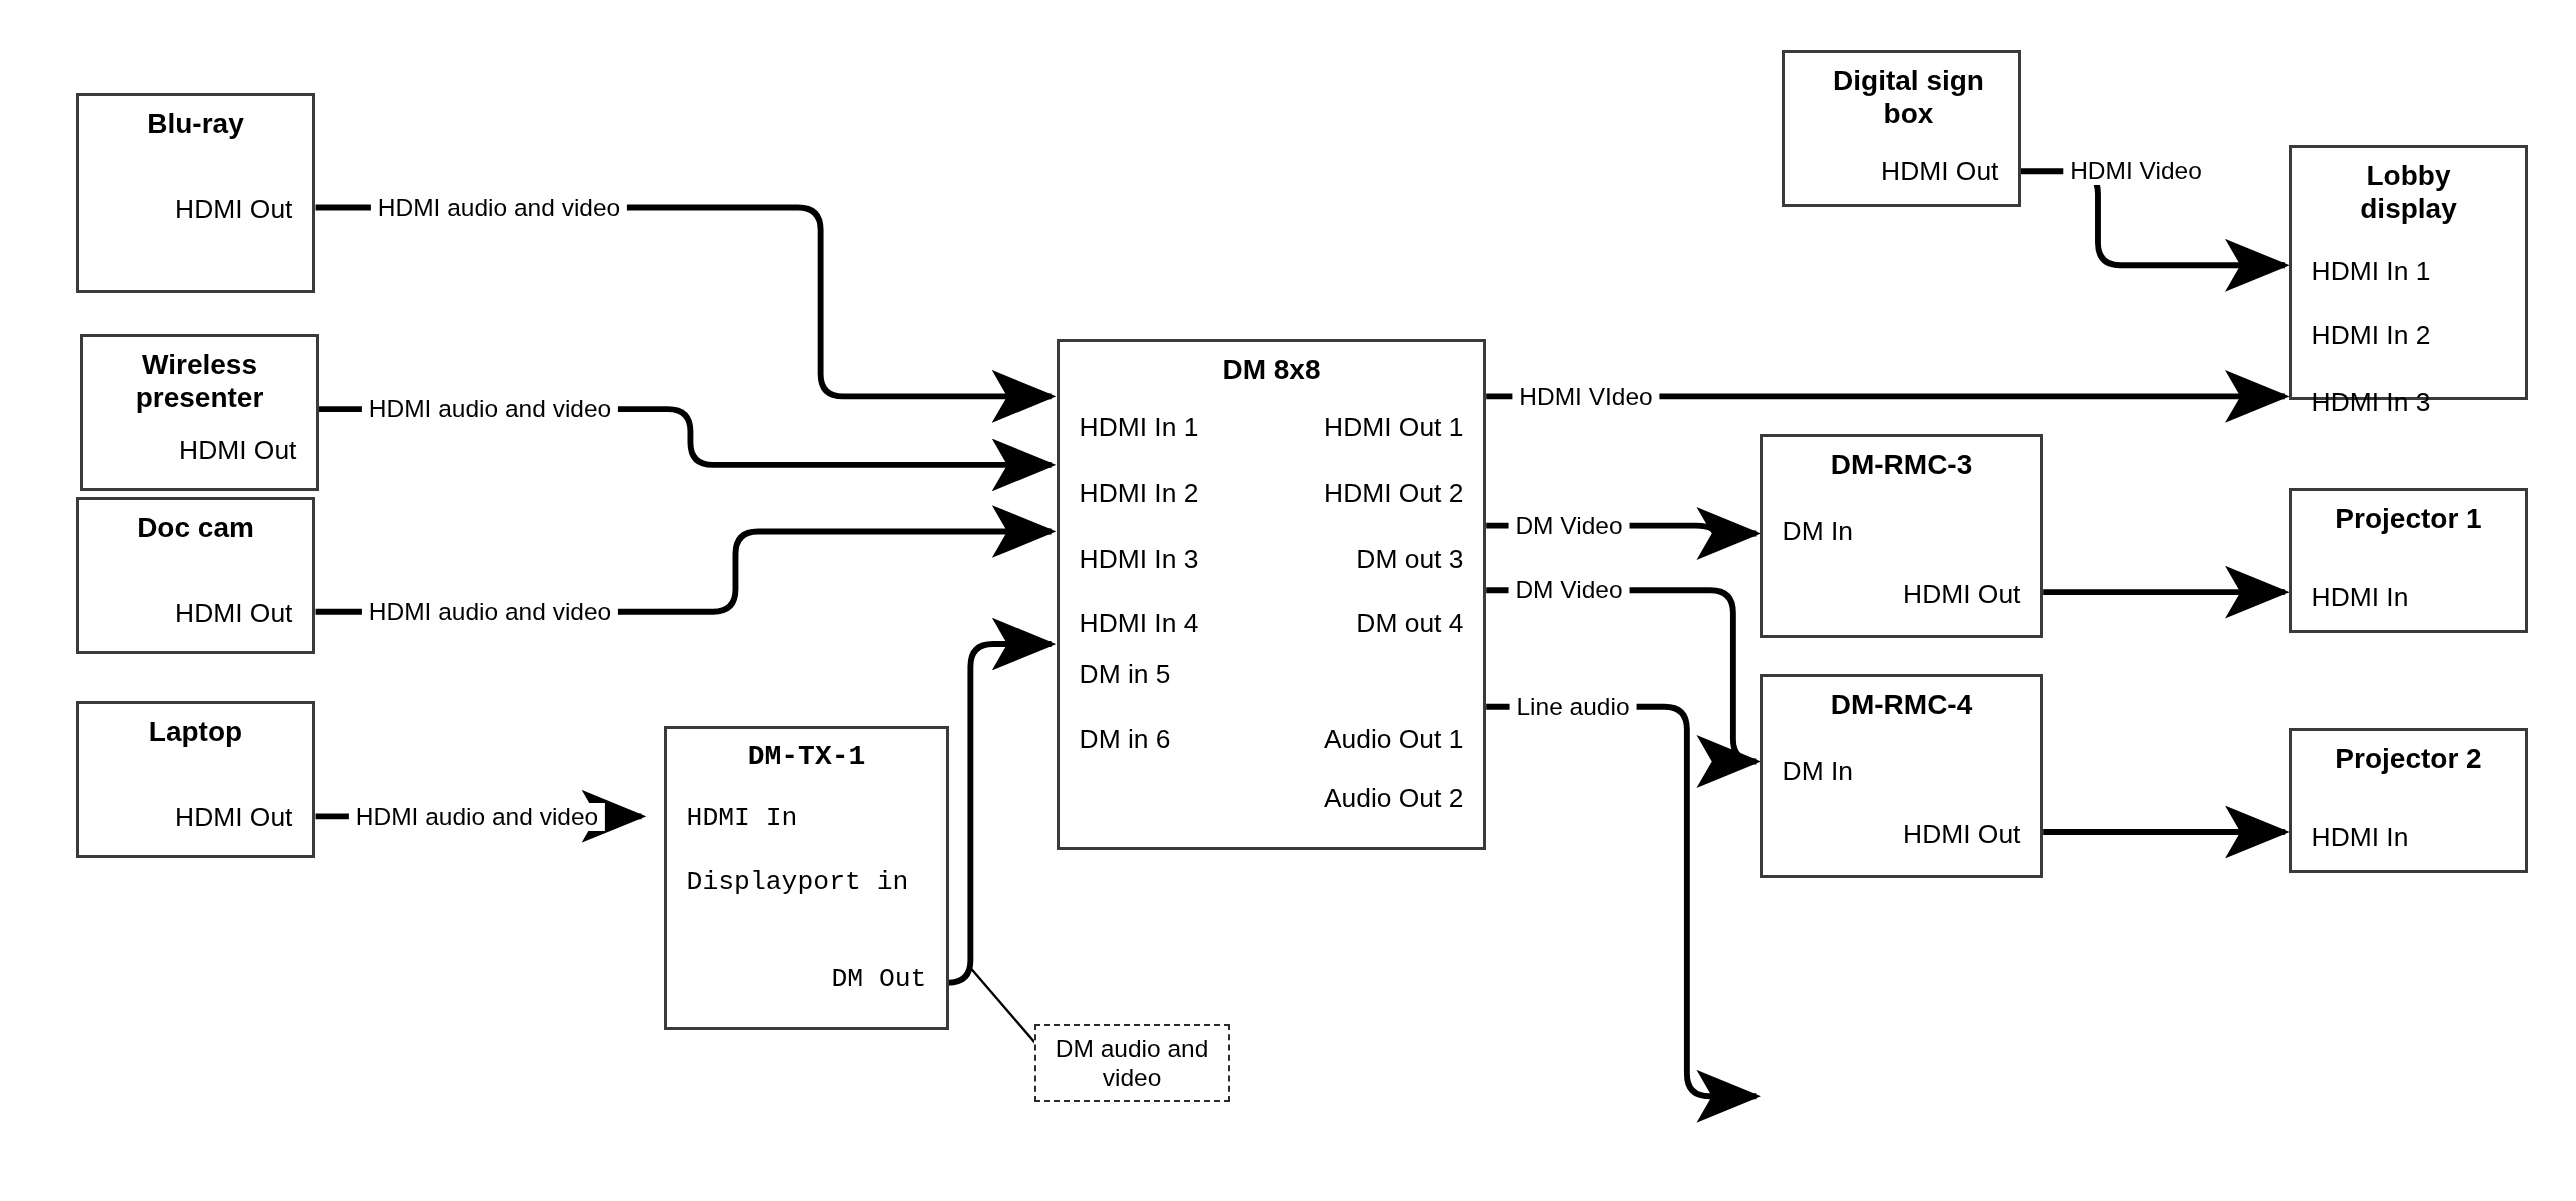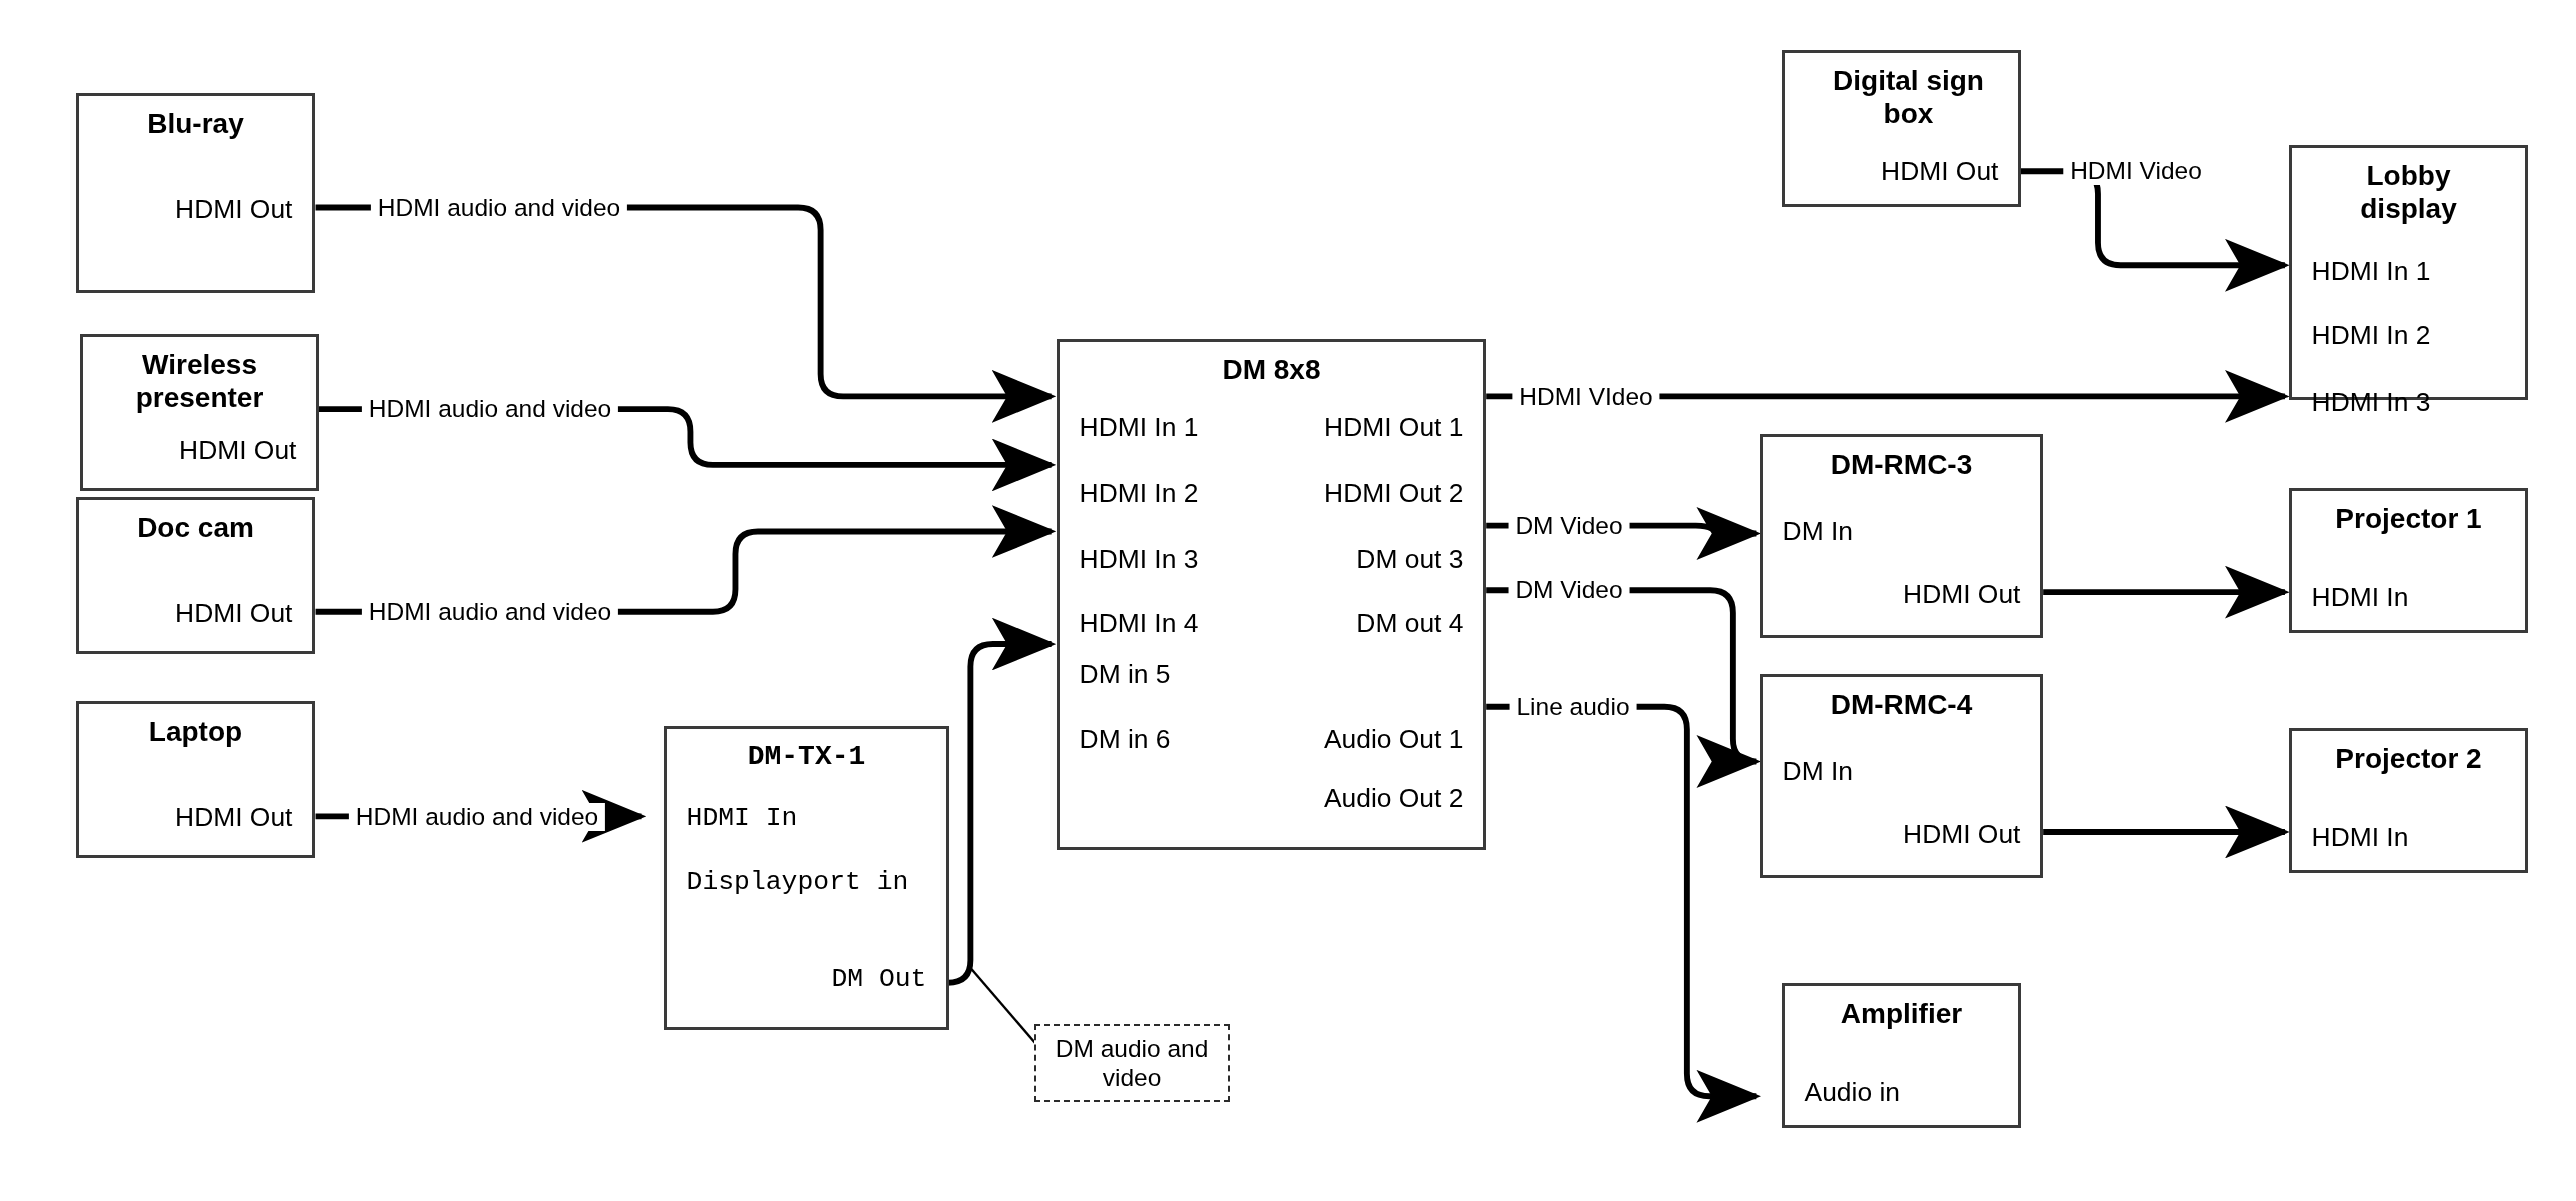--- a/index.html
+++ b/index.html
@@ -140,24 +140,20 @@
   <div class="box" style="left:2289px;top:488px;width:239px;height:145px;">
     <div class="title">Projector 1</div>
     <div class="port left" style="top:91px;">HDMI In</div>
   </div>
 
   <div class="box" style="left:2289px;top:728px;width:239px;height:145px;">
     <div class="title">Projector 2</div>
     <div class="port left" style="top:91px;">HDMI In</div>
   </div>
 
-  <div class="box" style="left:1782px;top:983px;width:239px;height:145px;">
-    <div class="title">Amplifier</div>
-    <div class="port left" style="top:91px;">Audio in</div>
-  </div>
 
   <div class="note" style="left:1034px;top:1024px;width:196px;height:78px;">
     <div>
       <div>DM audio and</div>
       <div>video</div>
     </div>
   </div>
 
   <div class="wlabel" style="left:499px;top:208px;">HDMI audio and video</div>
 

